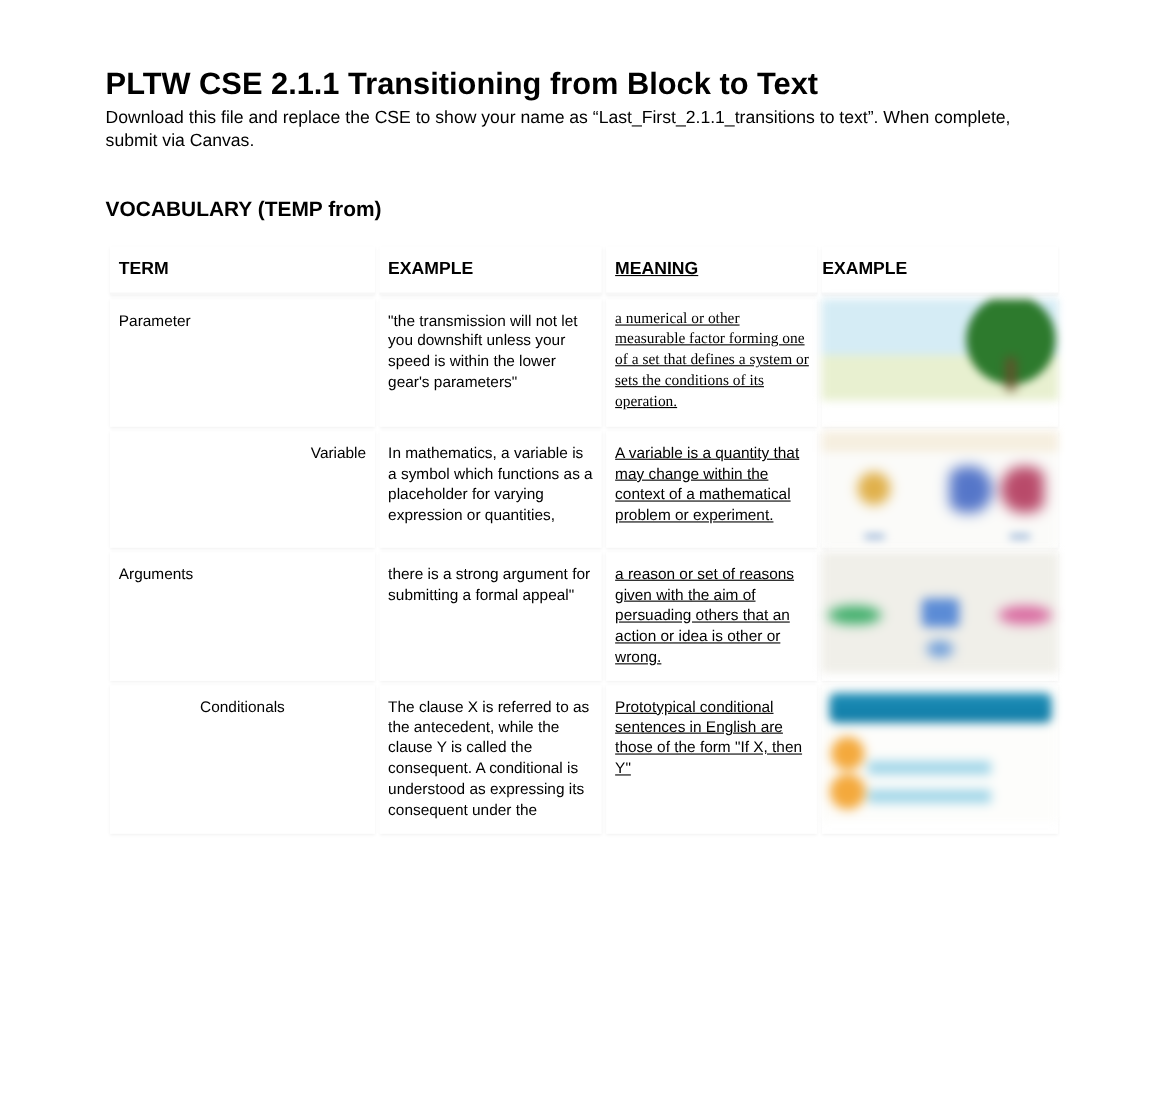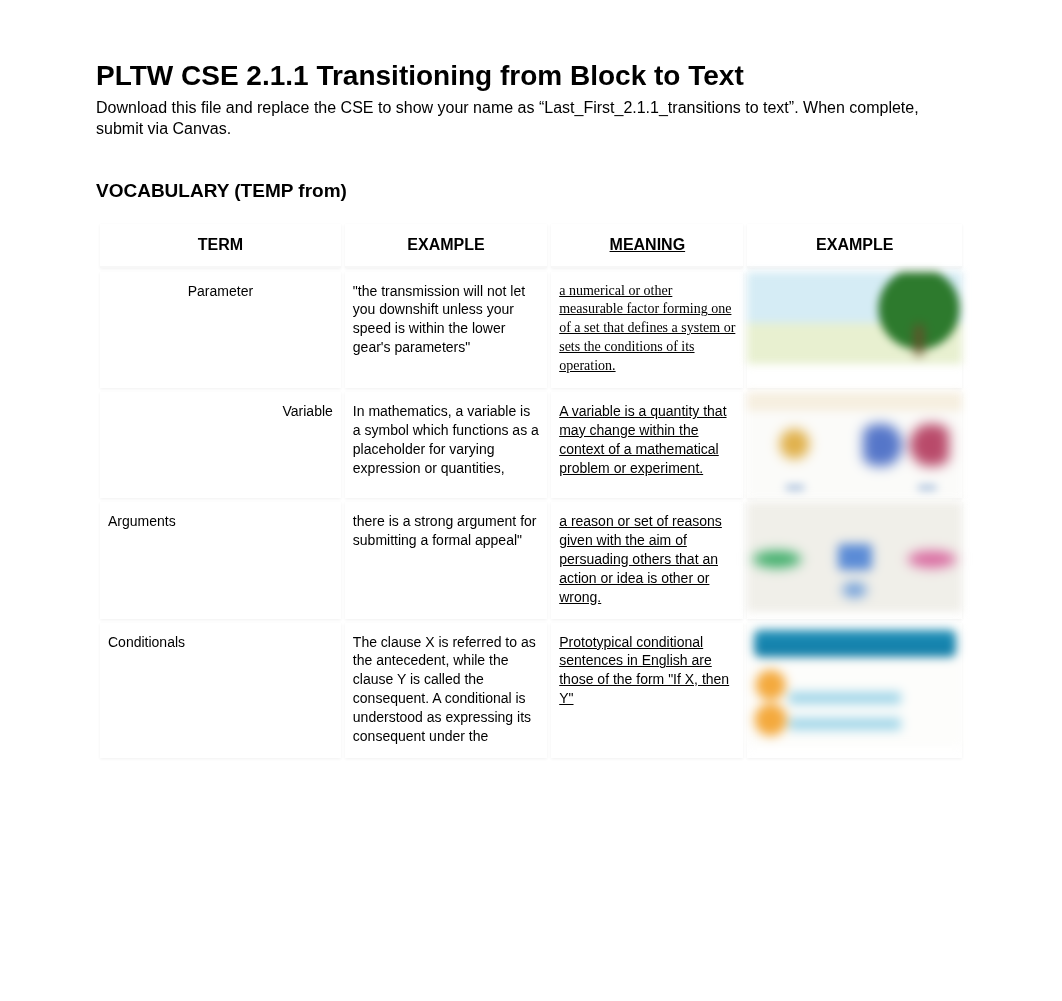--- a/index.html
+++ b/index.html
@@ -24,44 +24,44 @@
       font-size: 19px;
       font-weight: bold;
       margin-bottom: 18px;
     }
     .table {
       width: 870px;
       border-collapse: separate;
       border-spacing: 4px 4px;
     }
     .table th {
-      text-align: center;
+      text-align: left;
       font-size: 16px;
       font-weight: bold;
       padding: 12px 8px 12px 8px;
       background: #fff;
       border-bottom: 2px solid rgba(0,0,0,0.03);
       box-shadow: 0 1px 3px rgba(0,0,0,0.06);
     }
     .table td {
       vertical-align: top;
       padding: 10px 8px 12px 8px;
       background: #fff;
       font-size: 14px;
       line-height: 1.35;
       box-shadow: 0 1px 3px rgba(0,0,0,0.06);
     }
     .table th:nth-child(1), .table td:nth-child(1) { width: 238px; }
     .table th:nth-child(2), .table td:nth-child(2) { width: 200px; margin-left: 44px; }
     .table th:nth-child(3), .table td:nth-child(3) { width: 190px; text-decoration: underline; }
     .table th:nth-child(4), .table td:nth-child(4) { width: 212px; padding:0; }
-    .term-0 { font-size: 16px; padding-left:12px;text-align:center; }
+    .term-0 { font-size: 16px; padding-left:12px; }
     .term-1 { font-size: 14px; text-align: right; }
     .term-2 { font-size: 15px; }
-    .term-3 { font-size: 15px; }
+    .term-3 { font-size: 15px; text-align: center; }
     .example-0, .meaning-0 { font-size: 15px; }
     .meaning-0 { font-family: Georgia, 'Times New Roman', serif; }
     .pic {
       width: 100%; height: 100%;
       filter: blur(4px);
       position: absolute; inset:0;
     }
     
     .pic1 {
       background:

